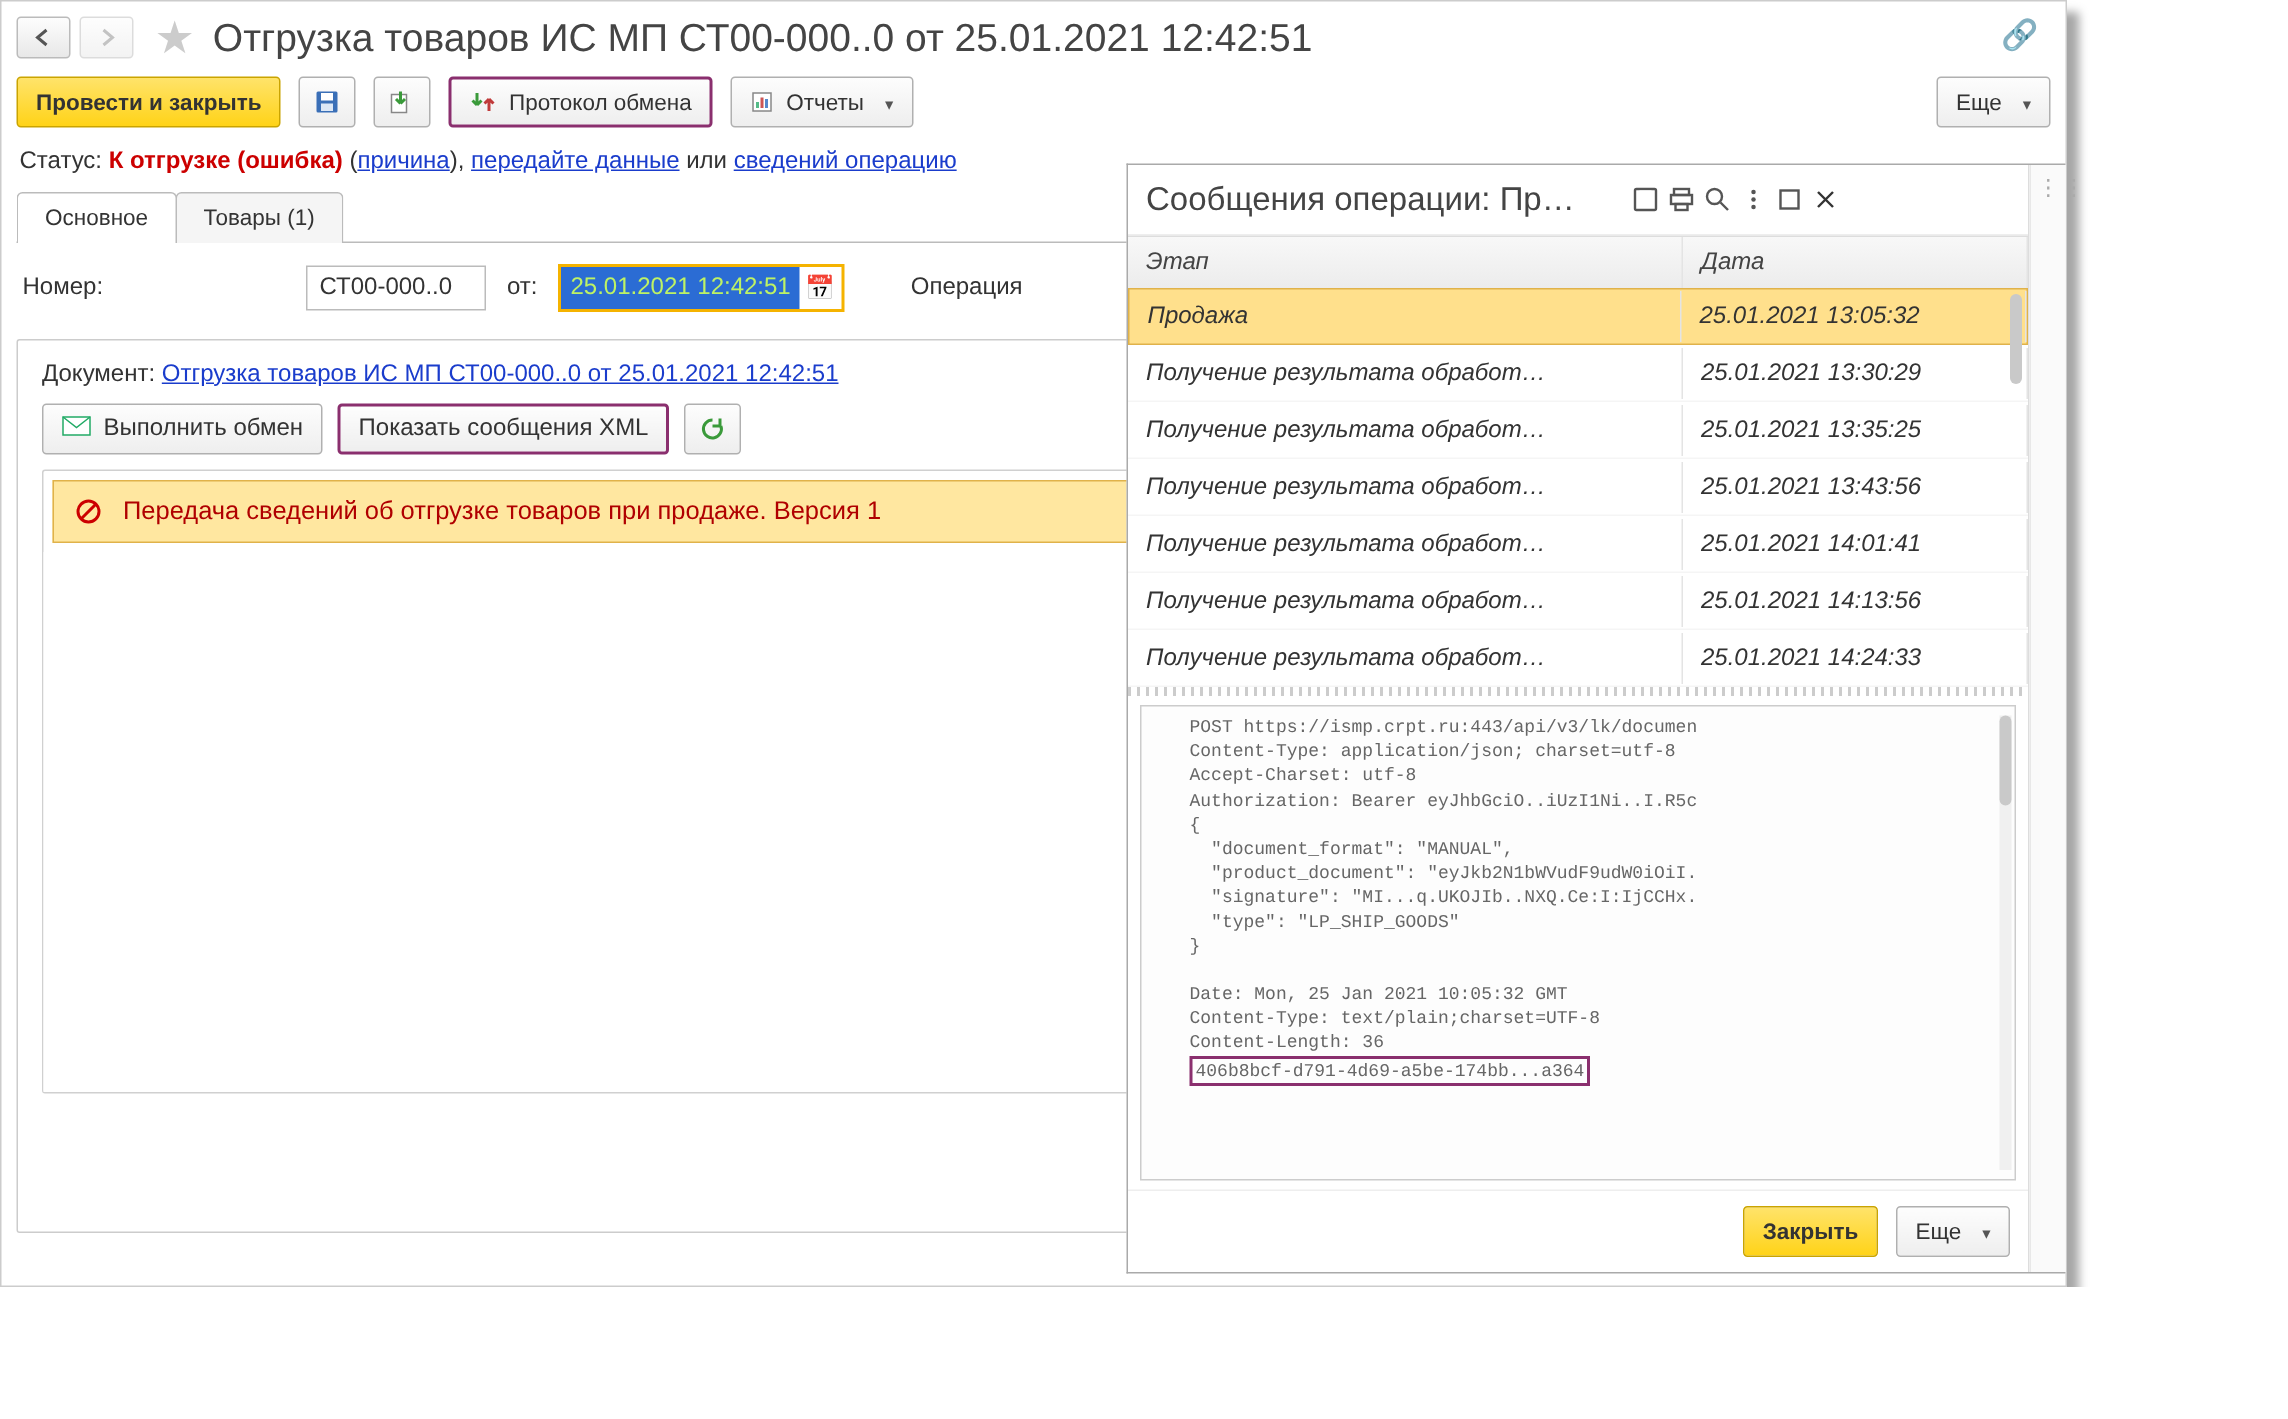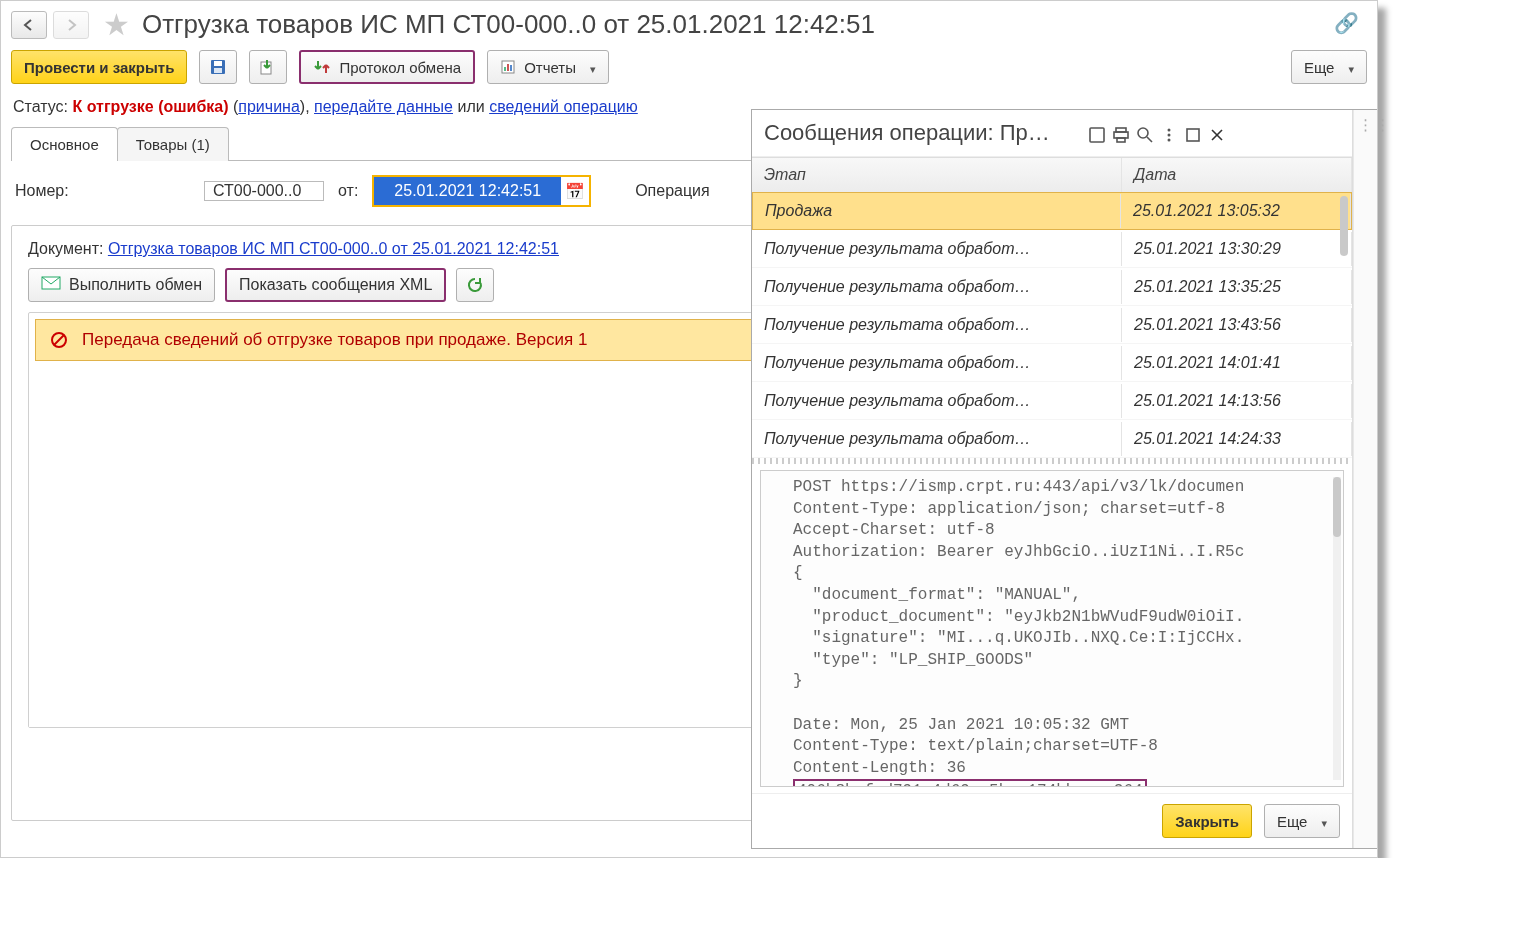--- a/index.html
+++ b/index.html
@@ -30,24 +30,24 @@
   .status-line a { color:#1a3ccc; text-decoration:underline; cursor:pointer;}
 
   
   .tabs { display:flex; border-bottom:1px solid #bbb; margin:0 10px;}
   .tab { padding:8px 18px; border:1px solid #bbb; border-bottom:none; background:#f5f5f5; border-radius:4px 4px 0 0; margin-right:-1px; cursor:pointer; position:relative; top:1px;}
   .tab.active { background:#fff; font-weight:normal;}
   
   
   .fields { display:flex; align-items:center; gap:14px; padding:14px 12px 10px 14px; font-size:16px;}
   .field-lbl { width:175px;}
-  .input-like { height:20px; border:1px solid #bbb; background:#fff; padding:0 8px; display:flex; align-items:center;text-align:center;}
+  .input-like { height:30px; border:1px solid #bbb; background:#fff; padding:0 8px; display:flex; align-items:center;text-align:center;}
   .num-input { width:120px;}
   .date-wrap { border:2px solid #f5b300; display:flex; align-items:center; height:32px;}
-  .date-sel { background:#2b6cd4; color:#ffffff; padding:0 20px; height:100%; display:flex; align-items:center;}
+  .date-sel { background:#2b6cd4; color:#bef264; padding:0 6px; height:100%; display:flex; align-items:center;}
   .cal { width:28px; text-align:center; color:#555;}
   
   
   .section { margin:8px 10px 10px 10px; border:1px solid #ccc; border-radius:2px; background:#fff; height:596px; overflow:hidden;}
   .sect-inner { padding:14px 16px;}
   .sect-title { font-size:23px; color:#6f6f6f; margin-bottom:10px;}
   .doc-line { font-size:16px; margin-bottom:10px;}
   .doc-line a { color:#1a3ccc; text-decoration:underline;}
   .sect-tb { display:flex; gap:10px; align-items:center; margin-bottom:10px;}
   .btn.sm { height:34px; font-size:16px;}
@@ -60,41 +60,41 @@
   .op-row { background:#ffe7a0; border:1px solid #e0b24a; margin:6px; padding:10px 14px; color:#b00000; font-size:17px; display:flex; align-items:center; gap:14px;}
   .op-row .ban { width:18px; height:18px; }
   .op-body-fill { height:360px; background:#fff;}
 
   
   .panel { position:absolute; top:108px; right:0; width:626px; bottom:8px; border:1px solid #aaa; border-right:none; background:#fff; display:flex;}
   .panel-main { flex:1; display:flex; flex-direction:column; border-right:1px solid #ddd;}
   .panel-side { width:24px; background:#fafafa; border-left:1px solid #e8e8e8; position:relative;}
   .panel-side .dots{ position:absolute; top:6px; left:4px; color:#aaa; letter-spacing:2px; writing-mode:horizontal-tb;}
   
-  .panel-hdr { display:flex; align-items:flex-end; padding:10px 12px; gap:2px; border-bottom:1px solid #eee;}
+  .panel-hdr { display:flex; align-items:center; padding:10px 12px; gap:2px; border-bottom:1px solid #eee;}
   .panel-title { font-size:22px; color:#444; flex:0 0 auto; width:320px; white-space:nowrap; overflow:hidden; text-overflow:ellipsis;}
   .ico { width:22px; height:22px; color:#555; cursor:pointer; display:inline-flex; align-items:center; justify-content:center;}
   .ico svg{width:18px;height:18px;fill:none;stroke:#555;stroke-width:1.6;}
   .ico.close svg{stroke:#333;}
   
   .grid { border-top:1px solid #ddd;}
   .gr-head, .gr-row { display:flex; }
   .gr-head { background:linear-gradient(#f8f8f8,#ececec); font-size:16px; color:#444;}
   .gr-head > div, .gr-row > div { padding:8px 12px; border-right:1px solid #e4e4e4;font-style:italic;}
   .col-stage { flex:1;}
   .col-date { width:230px;}
   .gr-body-wrap { position:relative;}
   .gr-body { max-height:266px; overflow:hidden;}
   .gr-row { font-size:16px; border-bottom:1px solid #f5f5f5; height:38px; align-items:center;}
   .gr-row:first-child { background:#ffe08c; border:1px solid #e0b24a;}
   .scroll-ind{position:absolute; right:4px; top:4px; width:8px; height:60px; background:#c9c9c9; border-radius:4px;}
   
   .dots-sep { height:6px; background:repeating-linear-gradient(90deg,#ccc 0 2px,transparent 2px 6px); margin:0;}
   
-  .rawbox { flex:1; border:1px solid #ccc; margin:6px 8px; background:#fdfdfd; font-family:"Courier New",monospace; font-size:16px; color:#666; padding:6px 6px 6px 32px; line-height:1.35; white-space:pre; overflow:hidden; position:relative;}
+  .rawbox { flex:1; border:1px solid #ccc; margin:6px 8px; background:#fdfdfd; font-family:"Courier New",monospace; font-size:12px; color:#666; padding:6px 6px 6px 32px; line-height:1.35; white-space:pre; overflow:hidden; position:relative;}
   .rawbox .hl { border:2px solid #8a2f6e; display:inline-block; padding:0 2px;}
   .raw-scroll{position:absolute; right:2px; top:6px; bottom:6px; width:8px; background:#f0f0f0;}
   .raw-scroll .th{position:absolute; left:0; right:0; top:0; height:60px; background:#c9c9c9; border-radius:4px;}
   
   .panel-foot { display:flex; justify-content:flex-end; gap:12px; padding:10px 12px; border-top:1px solid #eee;}
   
 </style>
 </head>
 <body>
 

